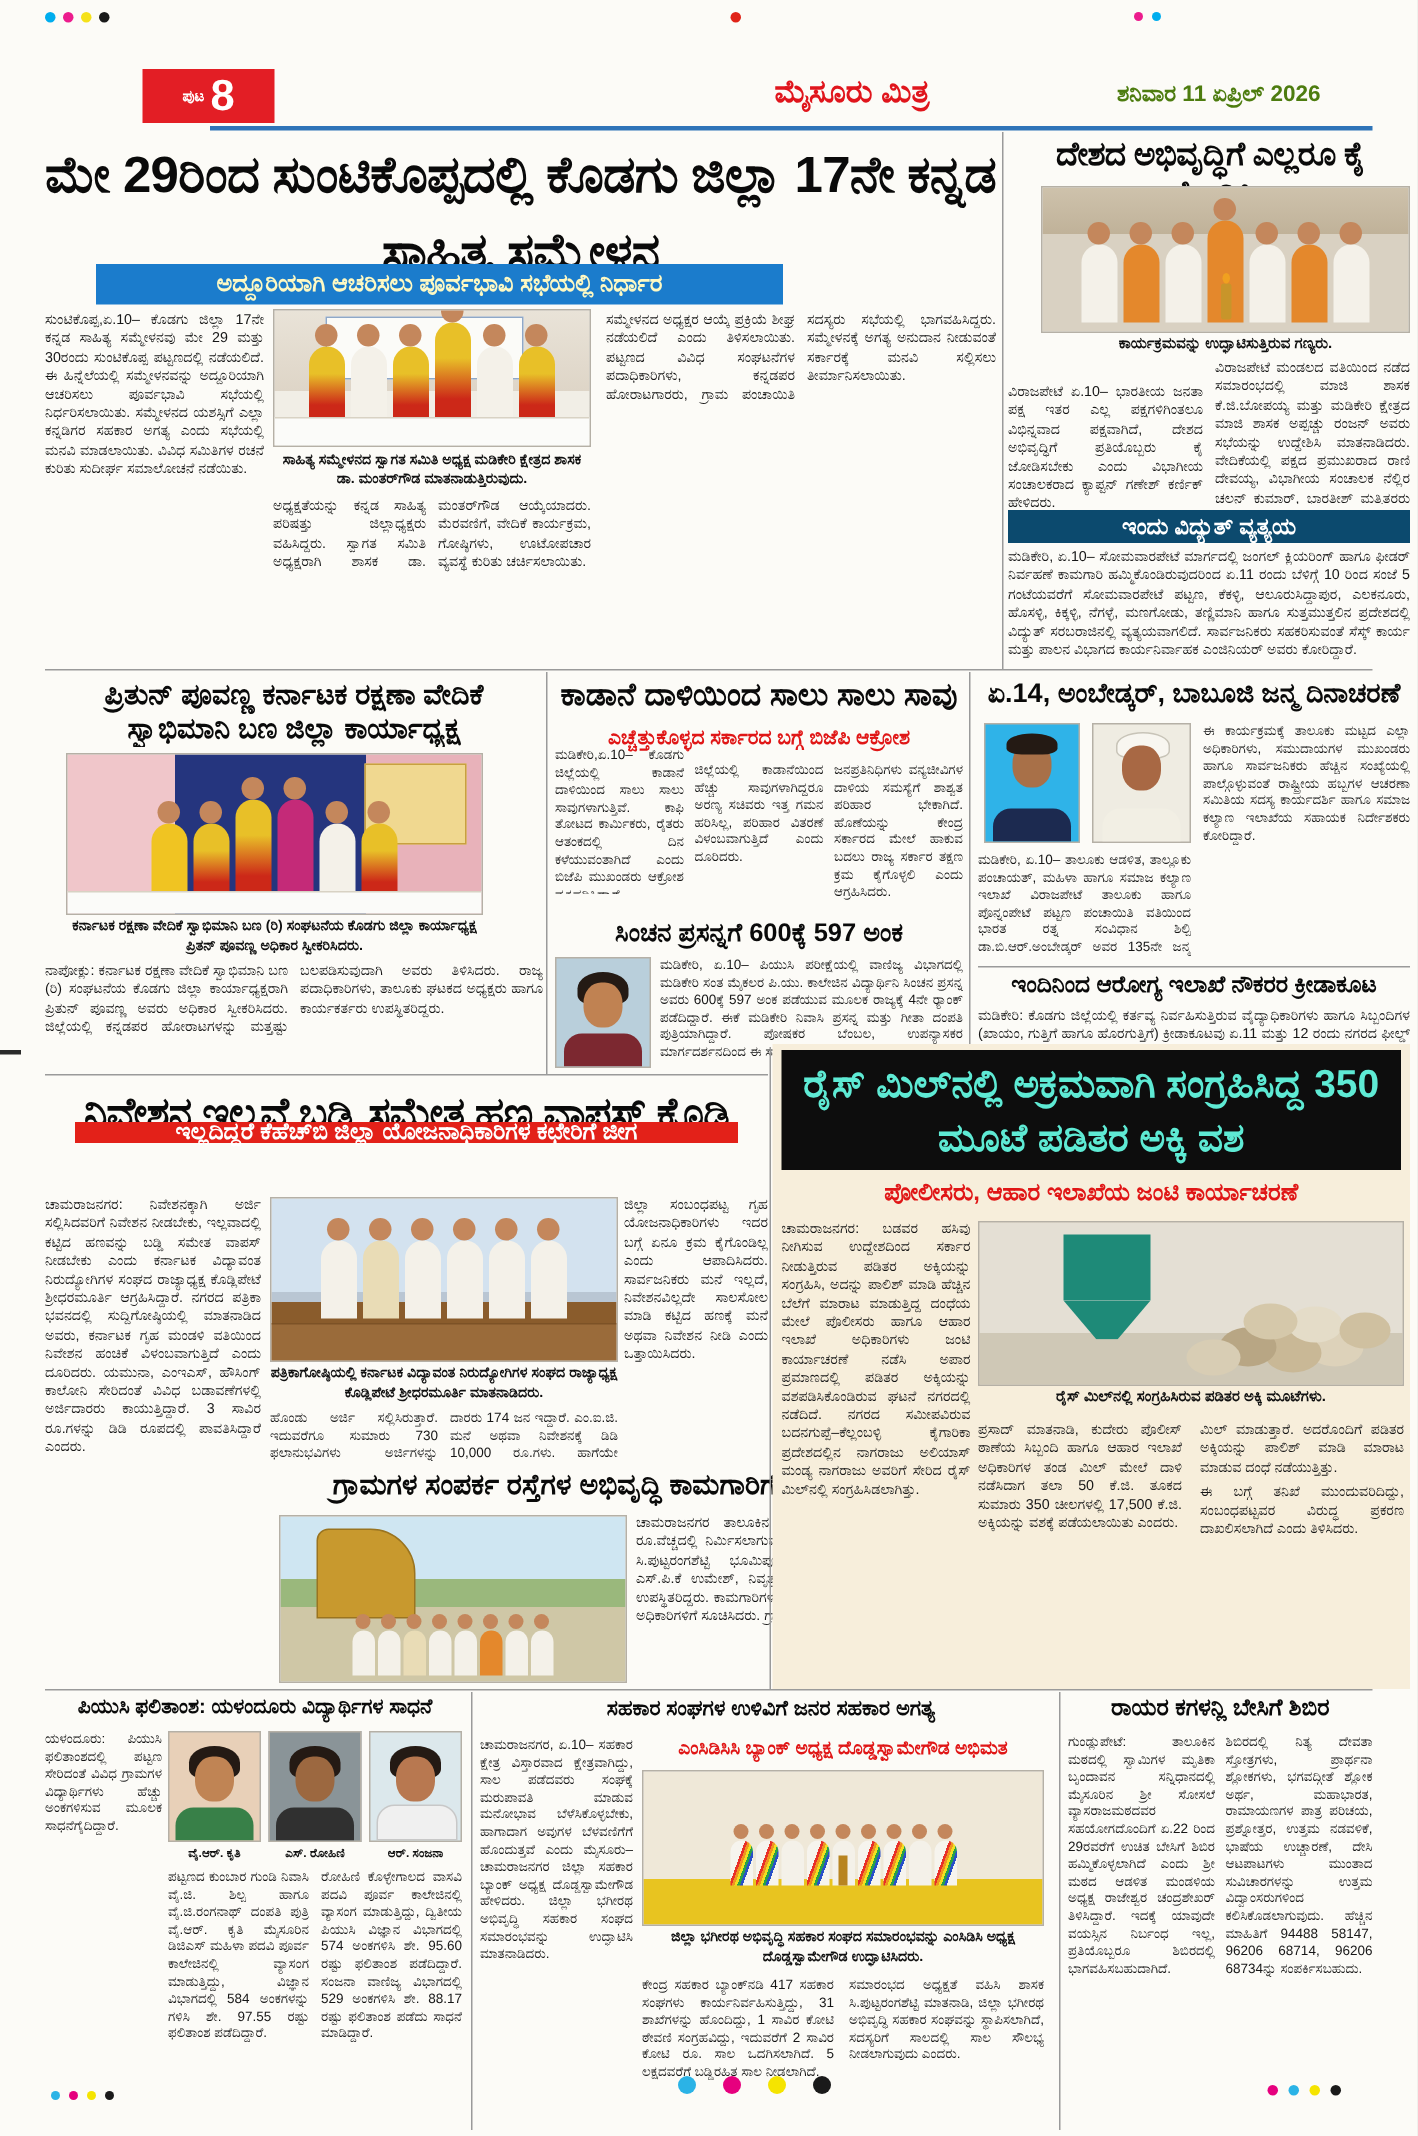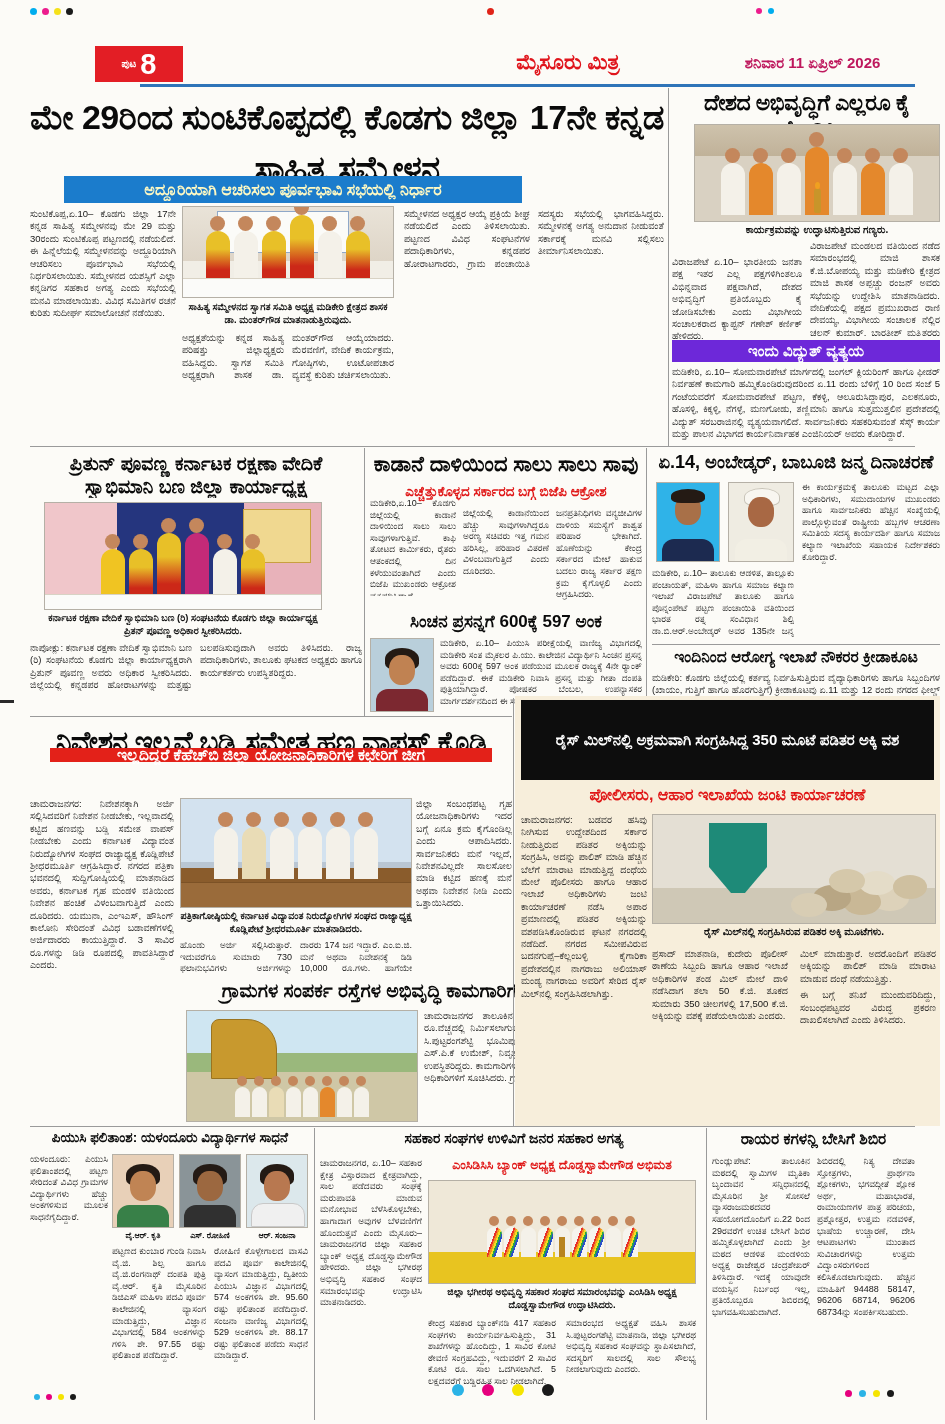--- a/index.html
+++ b/index.html
@@ -45,21 +45,21 @@
   <span class="abs dot" style="left:487px;top:8px;width:7px;height:7px;background:#e02318"></span>
   <span class="abs dot" style="left:756px;top:8px;width:6px;height:6px;background:#ec1c8d"></span>
   <span class="abs dot" style="left:768px;top:8px;width:6px;height:6px;background:#00adee"></span>
   <span class="abs" style="left:0;top:700px;width:14px;height:3px;background:#2a2a2a"></span>
 
   <div class="abs" style="left:95px;top:46px;width:88px;height:36px;background:#e31e25;color:#fff;display:flex;align-items:center;justify-content:center;gap:4px;">
     <span style="font-size:10px;font-weight:bold;">ಪುಟ</span>
     <span style="font-size:29px;font-weight:bold;line-height:29px;">8</span>
   </div>
   <div class="abs" style="left:498px;top:50px;width:140px;text-align:center;font-size:21px;font-weight:bold;color:#e0151c;">ಮೈಸೂರು ಮಿತ್ರ</div>
-  <div class="abs" style="left:710px;top:54px;width:205px;text-align:center;font-size:15px;font-weight:bold;color:#be185d;">ಶನಿವಾರ 11 ಏಪ್ರಿಲ್ 2026</div>
+  <div class="abs" style="left:710px;top:54px;width:205px;text-align:center;font-size:15px;font-weight:bold;color:#4d7c0f;">ಶನಿವಾರ 11 ಏಪ್ರಿಲ್ 2026</div>
   <div class="abs" style="left:140px;top:84px;width:775px;height:3px;background:#2f74b8;"></div>
 
   <div class="abs hl" style="left:30px;top:92px;width:634px;height:104px;font-size:34px;line-height:51px;letter-spacing:-0.5px;">ಮೇ 29ರಿಂದ ಸುಂಟಿಕೊಪ್ಪದಲ್ಲಿ ಕೊಡಗು ಜಿಲ್ಲಾ 17ನೇ ಕನ್ನಡ ಸಾಹಿತ್ಯ ಸಮ್ಮೇಳನ</div>
   <div class="abs" style="left:64px;top:176px;width:458px;height:27px;background:#1b7ccc;display:flex;align-items:center;justify-content:center;">
     <span style="color:#fef9c3;font-weight:bold;font-size:16px;">ಅದ್ದೂರಿಯಾಗಿ ಆಚರಿಸಲು ಪೂರ್ವಭಾವಿ ಸಭೆಯಲ್ಲಿ ನಿರ್ಧಾರ</span>
   </div>
   <div class="abs photo" style="left:182px;top:206px;width:212px;height:92px;background:linear-gradient(180deg,#e9e3d8 0%,#ded5c7 60%,#f1eee6 60%);">
     <span class="abs" style="left:34px;top:4px;width:130px;height:40px;background:#fbfbf8;border:1px solid #8fa8c8;"></span>
     <div class="prow">
       <span class="person c-scarf"></span>
@@ -87,21 +87,21 @@
       <span class="person c-white"></span>
       <span class="person c-saffron"></span>
       <span class="person c-white"></span>
     </div>
     <span class="abs" style="left:50%;bottom:8px;width:7px;height:24px;margin-left:-3px;background:#c8952a;border-radius:2px;"></span>
     <span class="abs dot" style="left:50%;bottom:32px;width:5px;height:7px;margin-left:-2px;background:#f0a020;"></span>
   </div>
   <div class="abs cap" style="left:694px;top:224px;width:246px;height:14px;font-size:10px;">ಕಾರ್ಯಕ್ರಮವನ್ನು ಉದ್ಘಾಟಿಸುತ್ತಿರುವ ಗಣ್ಯರು.</div>
   <div class="abs body" style="left:672px;top:240px;width:130px;height:96px;margin-top:16px;">ವಿರಾಜಪೇಟೆ ಏ.10– ಭಾರತೀಯ ಜನತಾ ಪಕ್ಷ ಇತರ ಎಲ್ಲ ಪಕ್ಷಗಳಿಗಿಂತಲೂ ವಿಭಿನ್ನವಾದ ಪಕ್ಷವಾಗಿದೆ, ದೇಶದ ಅಭಿವೃದ್ಧಿಗೆ ಪ್ರತಿಯೊಬ್ಬರು ಕೈ ಜೋಡಿಸಬೇಕು ಎಂದು ವಿಭಾಗೀಯ ಸಂಚಾಲಕರಾದ ಕ್ಯಾಪ್ಟನ್ ಗಣೇಶ್ ಕರ್ಣಿಕ್ ಹೇಳಿದರು.</div>
   <div class="abs body" style="left:810px;top:240px;width:130px;height:96px;">ವಿರಾಜಪೇಟೆ ಮಂಡಲದ ವತಿಯಿಂದ ನಡೆದ ಸಮಾರಂಭದಲ್ಲಿ ಮಾಜಿ ಶಾಸಕ ಕೆ.ಜಿ.ಬೋಪಯ್ಯ ಮತ್ತು ಮಡಿಕೇರಿ ಕ್ಷೇತ್ರದ ಮಾಜಿ ಶಾಸಕ ಅಪ್ಪಚ್ಚು ರಂಜನ್ ಅವರು ಸಭೆಯನ್ನು ಉದ್ದೇಶಿಸಿ ಮಾತನಾಡಿದರು. ವೇದಿಕೆಯಲ್ಲಿ ಪಕ್ಷದ ಪ್ರಮುಖರಾದ ರಾಣಿ ದೇವಯ್ಯ, ವಿಭಾಗೀಯ ಸಂಚಾಲಕ ನೆಲ್ಲಿರ ಚಲನ್ ಕುಮಾರ್, ಭಾರತೀಶ್ ಮತ್ತಿತರರು ಉಪಸ್ಥಿತರಿದ್ದರು. ಯುವ ಮೋರ್ಚಾ ಮತ್ತು ಶಕ್ತಿ ಕೇಂದ್ರದ ಸದಸ್ಯರು ಗ್ರಾಮೀಣ ಭಾಗದಿಂದಲೂ ಹೆಚ್ಚಿನ ಸಂಖ್ಯೆಯಲ್ಲಿ ಭಾಗವಹಿಸಿದ್ದರು.</div>
-  <div class="abs" style="left:672px;top:340px;width:268px;height:22px;background:#6d28d9;display:flex;align-items:center;justify-content:center;">
+  <div class="abs" style="left:672px;top:340px;width:268px;height:22px;background:#0c4a6e;display:flex;align-items:center;justify-content:center;">
     <span style="color:#fff;font-weight:bold;font-size:15px;">ಇಂದು ವಿದ್ಯುತ್ ವ್ಯತ್ಯಯ</span>
   </div>
   <div class="abs body" style="left:672px;top:366px;width:268px;height:80px;">ಮಡಿಕೇರಿ, ಏ.10– ಸೋಮವಾರಪೇಟೆ ಮಾರ್ಗದಲ್ಲಿ ಜಂಗಲ್ ಕ್ಲಿಯರಿಂಗ್ ಹಾಗೂ ಫೀಡರ್ ನಿರ್ವಹಣೆ ಕಾಮಗಾರಿ ಹಮ್ಮಿಕೊಂಡಿರುವುದರಿಂದ ಏ.11 ರಂದು ಬೆಳಿಗ್ಗೆ 10 ರಿಂದ ಸಂಜೆ 5 ಗಂಟೆಯವರೆಗೆ ಸೋಮವಾರಪೇಟೆ ಪಟ್ಟಣ, ಕೆಕಳ್ಳಿ, ಆಲೂರುಸಿದ್ದಾಪುರ, ಎಲಕನೂರು, ಹೊಸಳ್ಳಿ, ಕಿಕ್ಕಳ್ಳಿ, ನೆಗಳ್ಳೆ, ಮಣಗೋಡು, ತಣ್ಣಿಮಾನಿ ಹಾಗೂ ಸುತ್ತಮುತ್ತಲಿನ ಪ್ರದೇಶದಲ್ಲಿ ವಿದ್ಯುತ್ ಸರಬರಾಜಿನಲ್ಲಿ ವ್ಯತ್ಯಯವಾಗಲಿದೆ. ಸಾರ್ವಜನಿಕರು ಸಹಕರಿಸುವಂತೆ ಸೆಸ್ಕ್ ಕಾರ್ಯ ಮತ್ತು ಪಾಲನ ವಿಭಾಗದ ಕಾರ್ಯನಿರ್ವಾಹಕ ಎಂಜಿನಿಯರ್ ಅವರು ಕೋರಿದ್ದಾರೆ.</div>
 
   <div class="abs hr" style="left:30px;top:446px;width:885px;"></div>
 
   <div class="abs hl" style="left:36px;top:452px;width:320px;height:46px;font-size:19px;line-height:23px;">ಪ್ರಿತುನ್ ಪೂವಣ್ಣ ಕರ್ನಾಟಕ ರಕ್ಷಣಾ ವೇದಿಕೆ ಸ್ವಾಭಿಮಾನಿ ಬಣ ಜಿಲ್ಲಾ ಕಾರ್ಯಾಧ್ಯಕ್ಷ</div>
   <div class="abs photo" style="left:44px;top:502px;width:278px;height:108px;background:linear-gradient(90deg,#f0c6ca 0 26%,#25357e 26% 72%,#e8b2ba 72%);">
     <span class="abs" style="right:10px;top:6px;width:66px;height:52px;background:#f0d890;border:1px solid #c8a040;"></span>
     <div class="prow" style="bottom:8px;">
@@ -188,21 +188,21 @@
       <span class="person sm c-saffron"></span>
       <span class="person sm c-white"></span>
       <span class="person sm c-white"></span>
     </div>
   </div>
   <div class="abs body" style="left:424px;top:1010px;width:218px;height:114px;">ಚಾಮರಾಜನಗರ ತಾಲೂಕಿನ ವಿವಿಧ ಗ್ರಾಮಗಳಲ್ಲಿ 2.40 ಕೋಟಿ ರೂ.ವೆಚ್ಚದಲ್ಲಿ ನಿರ್ಮಿಸಲಾಗುವ ರಸ್ತೆ ಅಭಿವೃದ್ಧಿ ಕಾಮಗಾರಿಗಳಿಗೆ ಶಾಸಕ ಸಿ.ಪುಟ್ಟರಂಗಶೆಟ್ಟಿ ಭೂಮಿಪೂಜೆ ನೆರವೇರಿಸಿದರು. ಮುಖಂಡರಾದ ಎಸ್.ಪಿ.ಕೆ ಉಮೇಶ್, ನಿವೃತ್ತ ಶಿಕ್ಷಕ ನಾಗರಾಜು ಹಾಗೂ ಗ್ರಾಮಸ್ಥರು ಉಪಸ್ಥಿತರಿದ್ದರು. ಕಾಮಗಾರಿಗಳನ್ನು ಗುಣಮಟ್ಟದಿಂದ ಪೂರ್ಣಗೊಳಿಸುವಂತೆ ಅಧಿಕಾರಿಗಳಿಗೆ ಸೂಚಿಸಿದರು. ಗ್ರಾಮಸ್ಥರು ಹರ್ಷ ವ್ಯಕ್ತಪಡಿಸಿದರು.</div>
 
   <div class="abs" style="left:515px;top:696px;width:425px;height:430px;background:#f7eedb;"></div>
   <div class="abs vr" style="left:513px;top:698px;height:428px;"></div>
   <div class="abs" style="left:521px;top:700px;width:413px;height:80px;background:#0d0d0d;display:flex;align-items:center;justify-content:center;">
-    <span class="hl" style="color:#ffffff;font-size:15px;line-height:36px;width:100%;">ರೈಸ್ ಮಿಲ್‌ನಲ್ಲಿ ಅಕ್ರಮವಾಗಿ ಸಂಗ್ರಹಿಸಿದ್ದ 350 ಮೂಟೆ ಪಡಿತರ ಅಕ್ಕಿ ವಶ</span>
+    <span class="hl" style="color:#5eead4;font-size:26px;line-height:36px;width:100%;">ರೈಸ್ ಮಿಲ್‌ನಲ್ಲಿ ಅಕ್ರಮವಾಗಿ ಸಂಗ್ರಹಿಸಿದ್ದ 350 ಮೂಟೆ ಪಡಿತರ ಅಕ್ಕಿ ವಶ</span>
   </div>
   <div class="abs hl" style="left:521px;top:786px;width:413px;height:24px;font-size:16px;color:#e01616;">ಪೋಲೀಸರು, ಆಹಾರ ಇಲಾಖೆಯ ಜಂಟಿ ಕಾರ್ಯಾಚರಣೆ</div>
   <div class="abs photo" style="left:652px;top:814px;width:284px;height:110px;background:linear-gradient(180deg,#e4dfd4 0 68%,#cfc8b6 68%);">
     <span class="abs" style="left:56px;top:8px;width:58px;height:44px;background:#1e8a78;"></span>
     <span class="abs" style="left:56px;top:52px;width:58px;height:26px;background:#1e8a78;clip-path:polygon(0 0,100% 0,62% 100%,38% 100%);"></span>
     <span class="abs dot" style="right:26px;bottom:12px;width:38px;height:26px;background:#ddd2ba;border-radius:50%;"></span>
     <span class="abs dot" style="right:54px;bottom:8px;width:38px;height:26px;background:#c9b896;border-radius:50%;"></span>
     <span class="abs dot" style="right:84px;bottom:12px;width:38px;height:26px;background:#b8a684;border-radius:50%;"></span>
     <span class="abs dot" style="right:40px;bottom:28px;width:36px;height:24px;background:#e4dcc8;border-radius:50%;"></span>
     <span class="abs dot" style="right:70px;bottom:30px;width:36px;height:24px;background:#d5c8aa;border-radius:50%;"></span>

